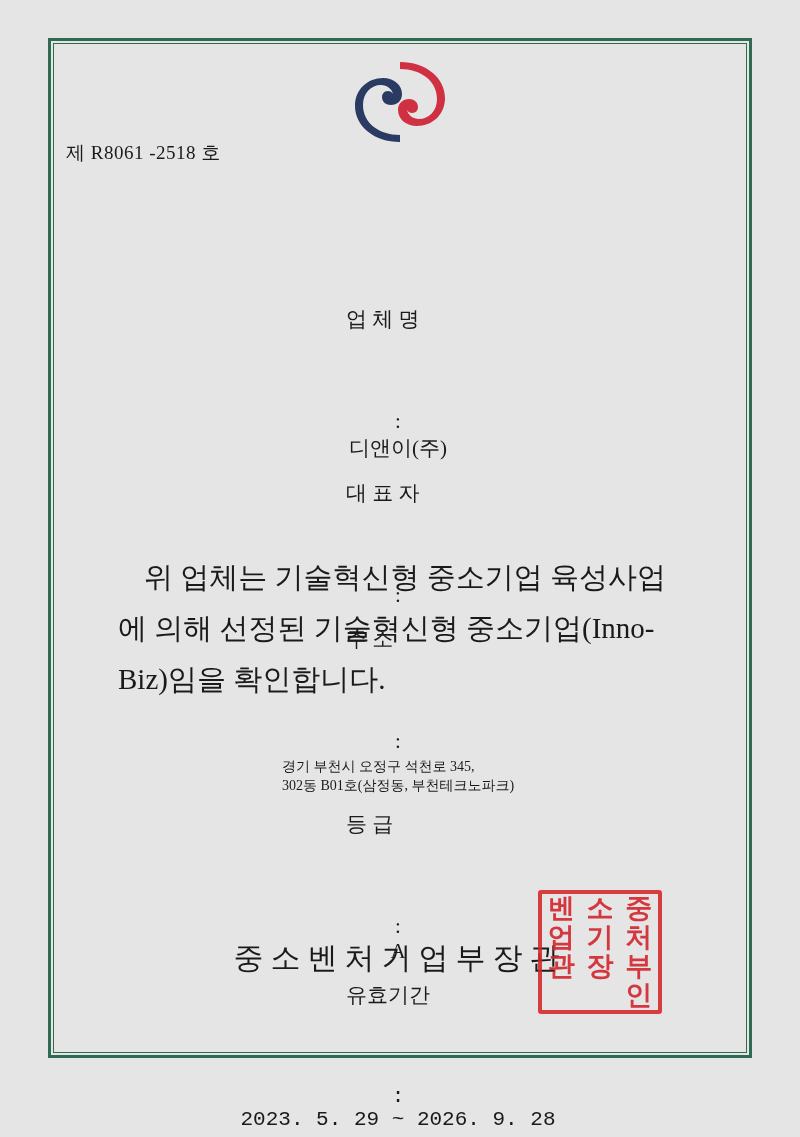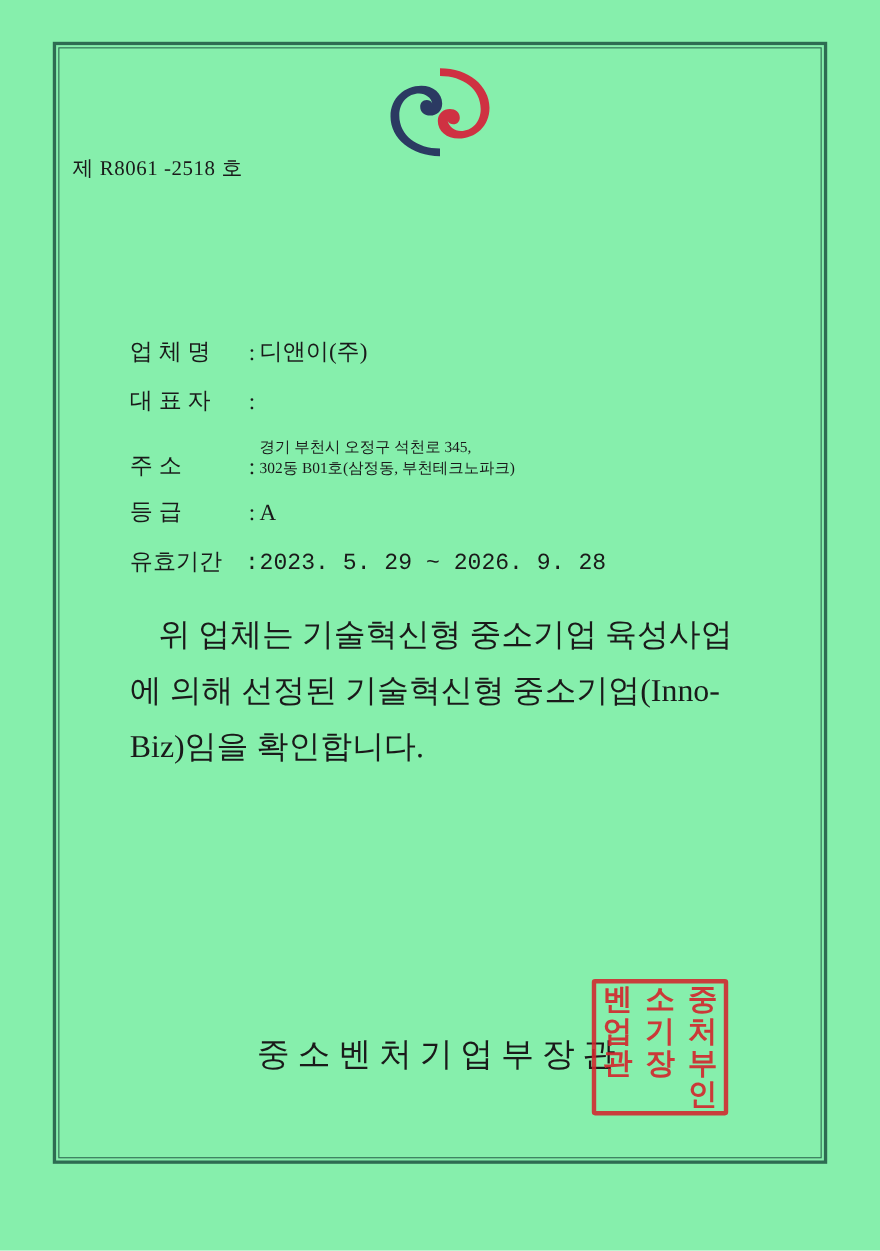--- a/index.html
+++ b/index.html
@@ -13,21 +13,21 @@
     font-family: "Liberation Serif", "DejaVu Serif", serif;
     color: #1a1a1a;
     position: relative;
     overflow: hidden;
   }
 
   
   .page {
     position: absolute;
     inset: 0;
-    background: #86efac;
+    background: #e5e5e5;
   }
 
   
   .border-outer {
     position: absolute;
     left: 48px;
     top: 38px;
     width: 704px;
     height: 1020px;
     border: 3px solid #2e6b52;
@@ -77,23 +77,24 @@
 
   
   .fields {
     position: absolute;
     left: 118px;
     top: 305px;
     width: 560px;
   }
   .field-row {
     display: flex;
-    align-items: flex-end;
+    align-items: center;
     margin-bottom: 17px;
     font-size: 21px;
+    flex-direction: column;
   }
   .field-label {
     width: 104px;
     flex: 0 0 104px;
     display: flex;
     justify-content: space-between;
     letter-spacing: 0;
   }
   .field-colon {
     flex: 0 0 14px;

